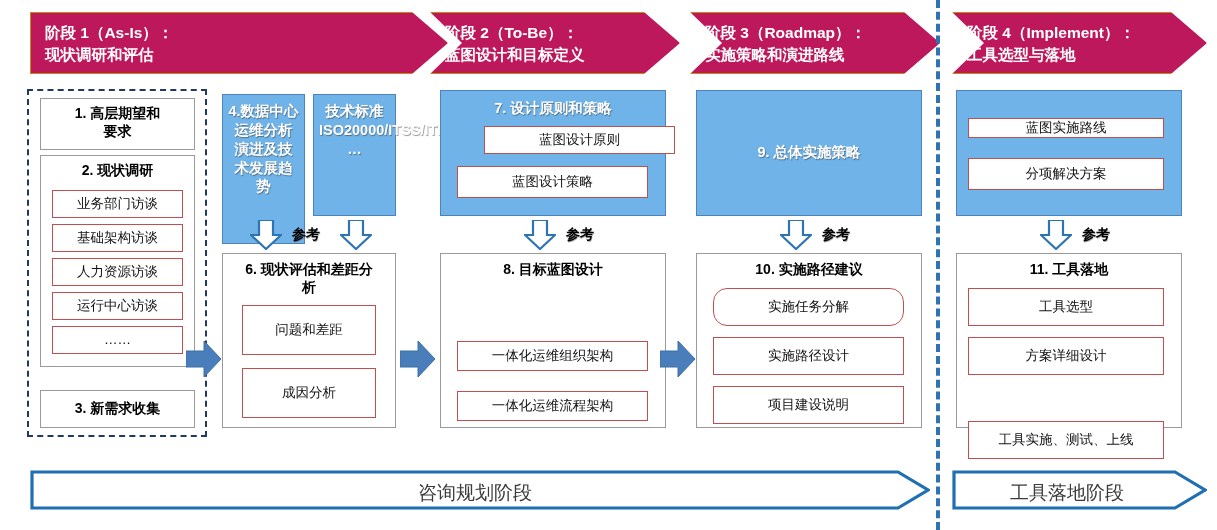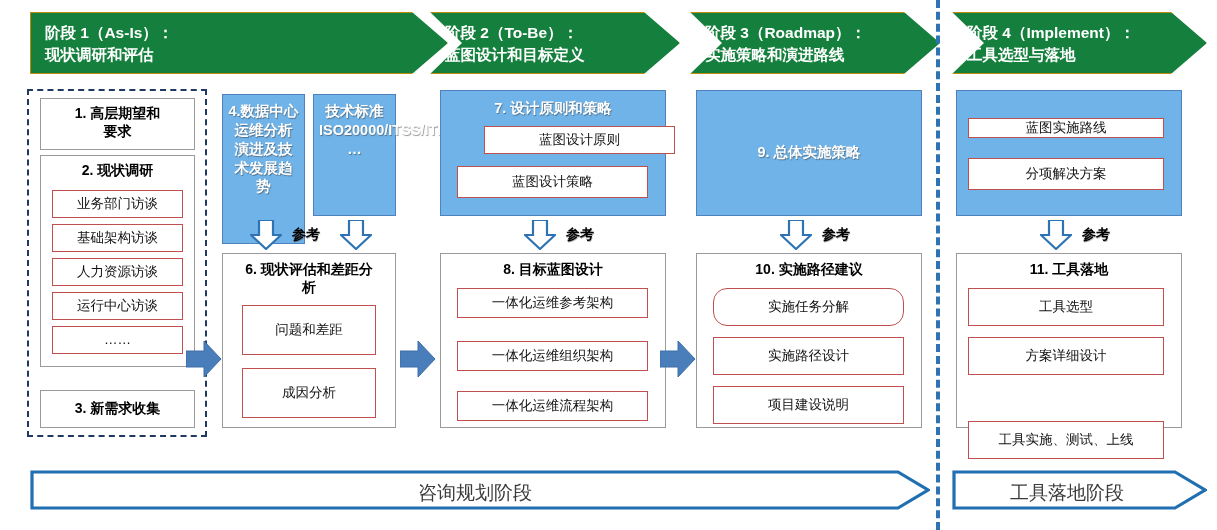--- a/index.html
+++ b/index.html
@@ -8,21 +8,21 @@
     background:#ffffff;
     font-family:"Liberation Sans","DejaVu Sans",sans-serif;
     position:relative;
     overflow:hidden;
   }
   .canvas{position:absolute;left:0;top:0;width:1217px;height:530px;}
 
   
   .chevron{
     position:absolute;
-    background:#15803d;
+    background:#be185d;
     color:#ffffff;
     font-weight:bold;
     font-size:15.5px;
     line-height:1.45;
     box-sizing:border-box;
     padding:9px 0 0 14px;
     border:1px solid #BF8E0D;
     filter:drop-shadow(1.5px 1.5px 1px rgba(120,120,120,0.45));
   }
   .chevron .ln{display:block;white-space:nowrap;}
@@ -182,21 +182,20 @@
   <div class="cell" style="left:457px;top:166px;width:191px;height:32px;">蓝图设计策略</div>
 
   <svg class="downarrow" style="left:524px;top:220px;" width="32" height="30" viewBox="0 0 32 30">
     <polygon points="9,0 23,0 23,15 31,15 16,29 1,15 9,15" fill="#ffffff" stroke="#2E74B5" stroke-width="2.2"></polygon>
   </svg>
   <div class="reflabel" style="left:566px;top:226px;">参考</div>
 
   <div class="dotbox" style="left:440px;top:253px;width:226px;height:175px;">
     <div class="boxtitle" style="padding-top:7px;">8. 目标蓝图设计</div>
   </div>
-  <div class="cell" style="left:457px;top:288px;width:191px;height:30px;">一体化运维参考架构</div>
   <div class="cell" style="left:457px;top:341px;width:191px;height:30px;">一体化运维组织架构</div>
   <div class="cell" style="left:457px;top:391px;width:191px;height:30px;">一体化运维流程架构</div>
 
   <svg class="rightarrow" style="left:660px;top:340px;" width="36" height="38" viewBox="0 0 36 38">
     <polygon points="0,11 18,11 18,1 35,19 18,37 18,27 0,27" fill="#4A7EBB" stroke="#3C6FA8" stroke-width="1"></polygon>
   </svg>
 
   <div class="bluebox" style="left:696px;top:90px;width:226px;height:126px;">
     <div class="bluetitle" style="padding-top:52px;">9. 总体实施策略</div>
   </div>

